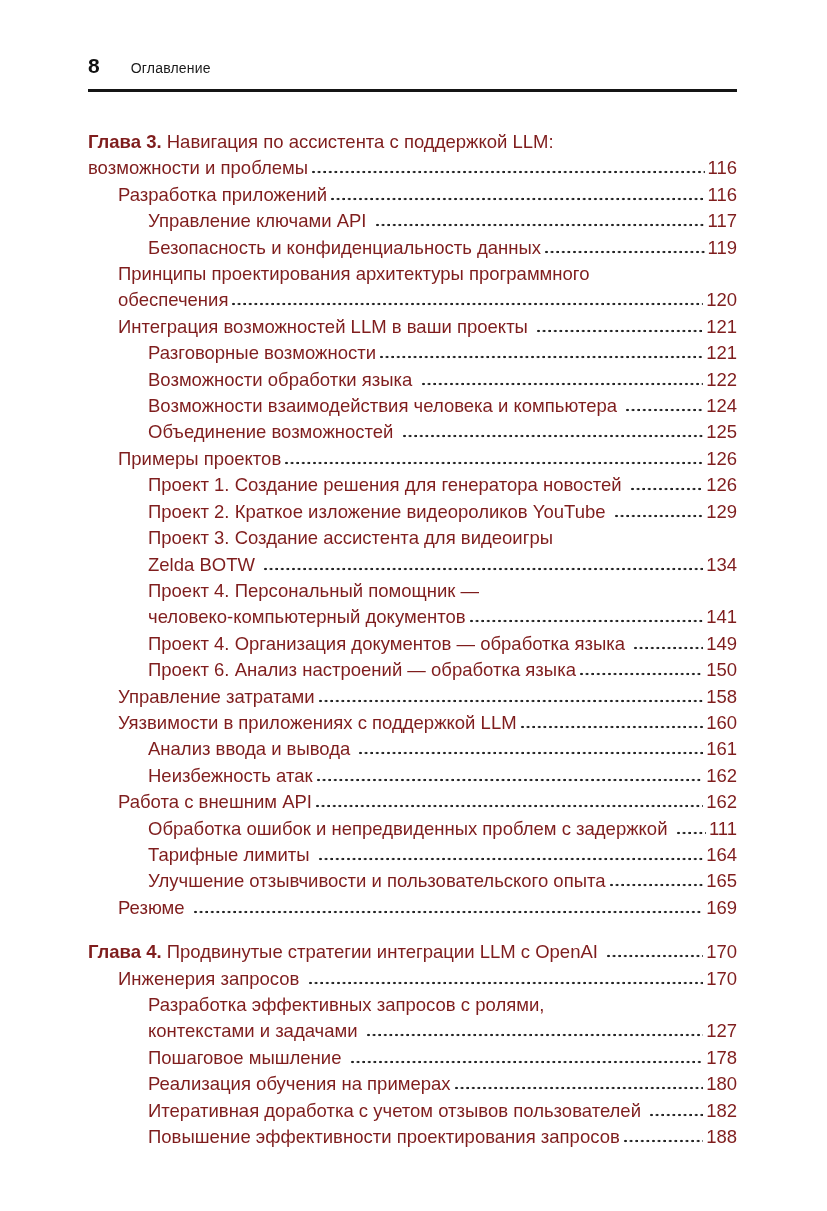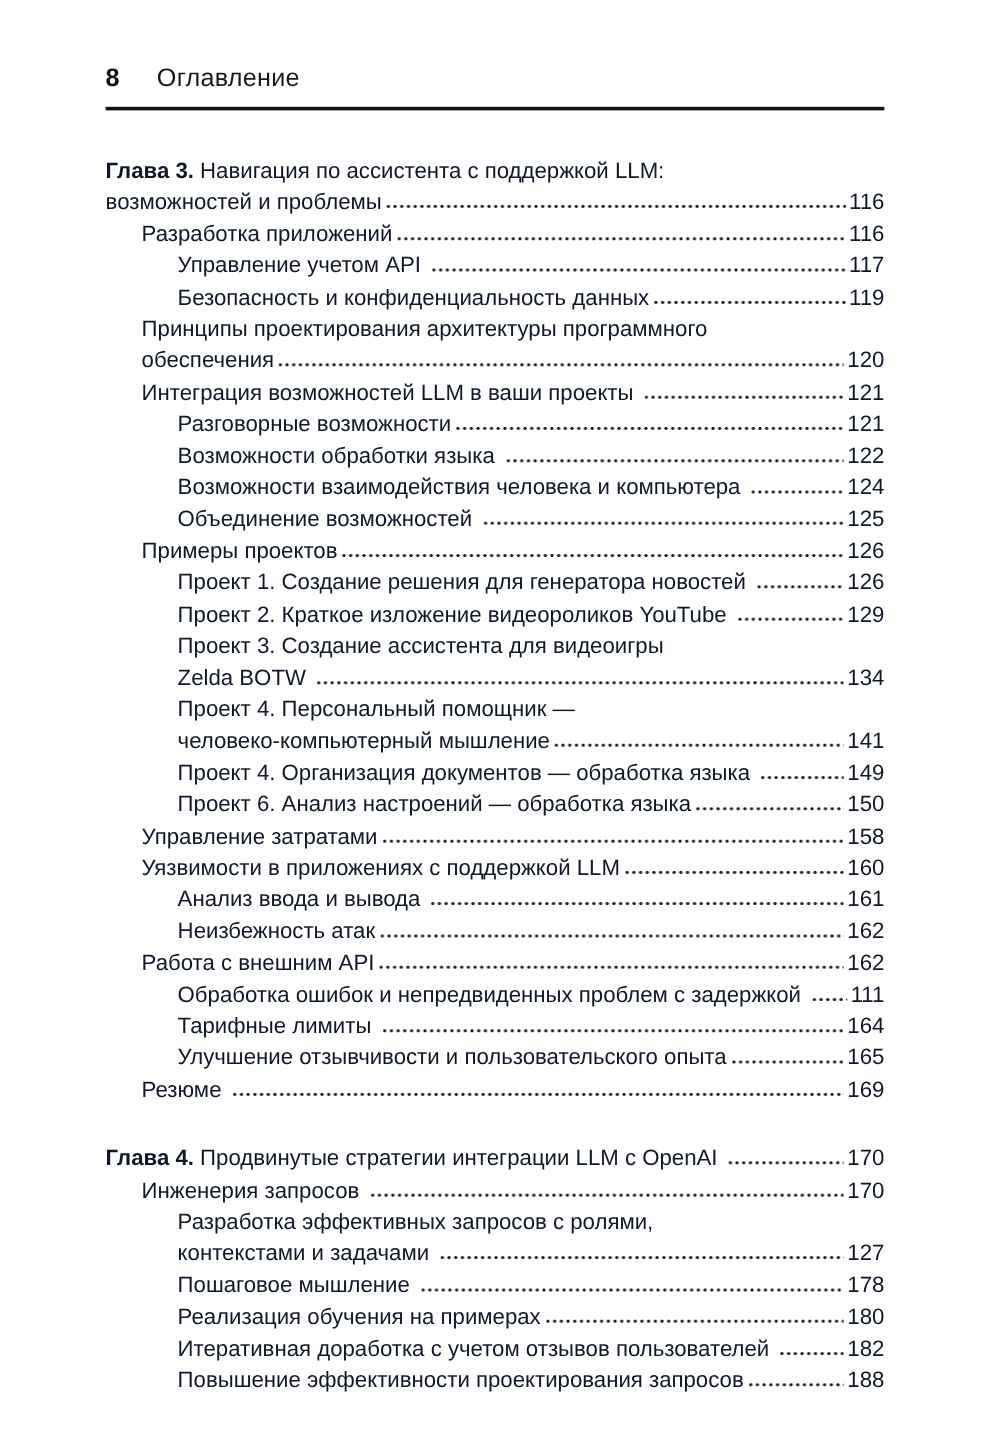--- a/index.html
+++ b/index.html
@@ -22,40 +22,40 @@
   .page-header {
     display: flex;
     align-items: baseline;
   }
   .page-header .folio {
     font-size: 21px;
     font-weight: bold;
     color: #111;
   }
   .page-header .running-title {
-    font-size: 21px;
+    font-size: 14px;
     color: #1a1a1a;
     margin-left: 31px;
     letter-spacing: 0.2px;
   }
   .header-rule {
     height: 3px;
     background: #151515;
     margin-top: 11px;
   }
   
   .toc {
     margin-top: 37px;
     font-size: 18.5px;
-    color: #0f172a;
+    color: #7f1d1d;
   }
   .toc-entry.level-0 { padding-left: 0; }
   .toc-entry.level-1 { padding-left: 30px; }
   .toc-entry.level-2 { padding-left: 60px; }
-  .toc-entry.gap-before { margin-top: 31px; }
+  .toc-entry.gap-before { margin-top: 18px; }
   .toc-line {
     display: flex;
     align-items: baseline;
     line-height: 26.4px;
     white-space: pre;
   }
   .chapter-prefix { font-weight: bold; }
   .entry-title { flex: 0 1 auto; }
   .dots {
     flex: 1 1 auto;
@@ -79,27 +79,27 @@
   <div class="page-header">
     <span class="folio">8</span>
     <span class="running-title">Оглавление</span>
   </div>
 
   <div class="header-rule"></div>
 
   <div class="toc">
       <div class="toc-entry level-0">
         <div class="toc-line"><span class="chapter-prefix">Глава 3.</span><span class="entry-title"> Навигация по ассистента с поддержкой LLM:</span></div>
-        <div class="toc-line"><span class="entry-title">возможностей и проблемы</span><span class="dots"></span><span class="page-ref">116</span></div>
+        <div class="toc-line"><span class="entry-title">возможности и проблемы</span><span class="dots"></span><span class="page-ref">116</span></div>
       </div>
       <div class="toc-entry level-1">
         <div class="toc-line"><span class="entry-title">Разработка приложений</span><span class="dots"></span><span class="page-ref">116</span></div>
       </div>
       <div class="toc-entry level-2">
-        <div class="toc-line"><span class="entry-title">Управление учетом API </span><span class="dots"></span><span class="page-ref">117</span></div>
+        <div class="toc-line"><span class="entry-title">Управление ключами API </span><span class="dots"></span><span class="page-ref">117</span></div>
       </div>
       <div class="toc-entry level-2">
         <div class="toc-line"><span class="entry-title">Безопасность и конфиденциальность данных</span><span class="dots"></span><span class="page-ref">119</span></div>
       </div>
       <div class="toc-entry level-1">
         <div class="toc-line"><span class="entry-title">Принципы проектирования архитектуры программного</span></div>
         <div class="toc-line"><span class="entry-title">обеспечения</span><span class="dots"></span><span class="page-ref">120</span></div>
       </div>
       <div class="toc-entry level-1">
         <div class="toc-line"><span class="entry-title">Интеграция возможностей LLM в ваши проекты </span><span class="dots"></span><span class="page-ref">121</span></div>
@@ -124,21 +124,21 @@
       </div>
       <div class="toc-entry level-2">
         <div class="toc-line"><span class="entry-title">Проект 2. Краткое изложение видеороликов YouTube </span><span class="dots"></span><span class="page-ref">129</span></div>
       </div>
       <div class="toc-entry level-2">
         <div class="toc-line"><span class="entry-title">Проект 3. Создание ассистента для видеоигры</span></div>
         <div class="toc-line"><span class="entry-title">Zelda BOTW </span><span class="dots"></span><span class="page-ref">134</span></div>
       </div>
       <div class="toc-entry level-2">
         <div class="toc-line"><span class="entry-title">Проект 4. Персональный помощник —</span></div>
-        <div class="toc-line"><span class="entry-title">человеко-компьютерный мышление</span><span class="dots"></span><span class="page-ref">141</span></div>
+        <div class="toc-line"><span class="entry-title">человеко-компьютерный документов</span><span class="dots"></span><span class="page-ref">141</span></div>
       </div>
       <div class="toc-entry level-2">
         <div class="toc-line"><span class="entry-title">Проект 4. Организация документов — обработка языка </span><span class="dots"></span><span class="page-ref">149</span></div>
       </div>
       <div class="toc-entry level-2">
         <div class="toc-line"><span class="entry-title">Проект 6. Анализ настроений — обработка языка</span><span class="dots"></span><span class="page-ref">150</span></div>
       </div>
       <div class="toc-entry level-1">
         <div class="toc-line"><span class="entry-title">Управление затратами</span><span class="dots"></span><span class="page-ref">158</span></div>
       </div>

